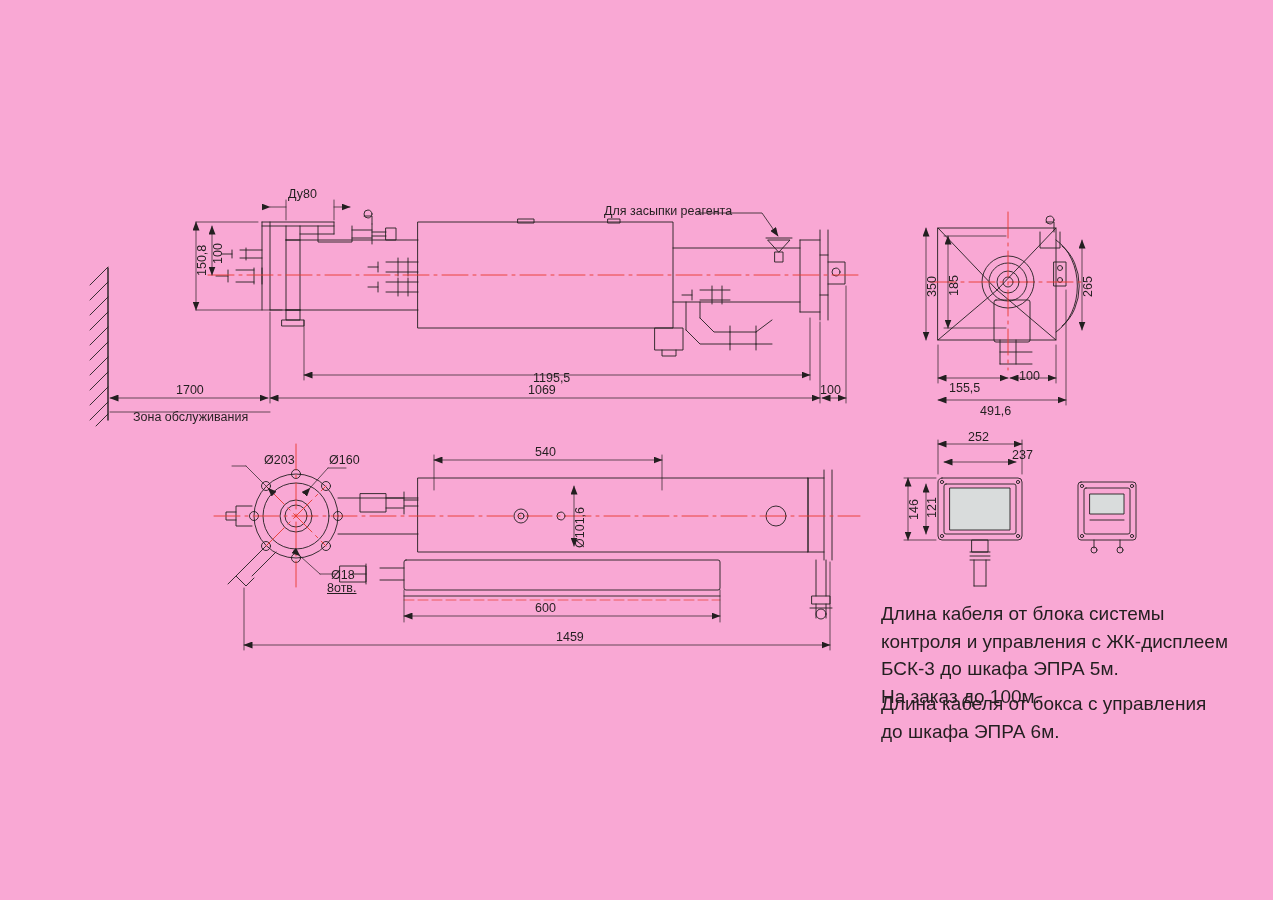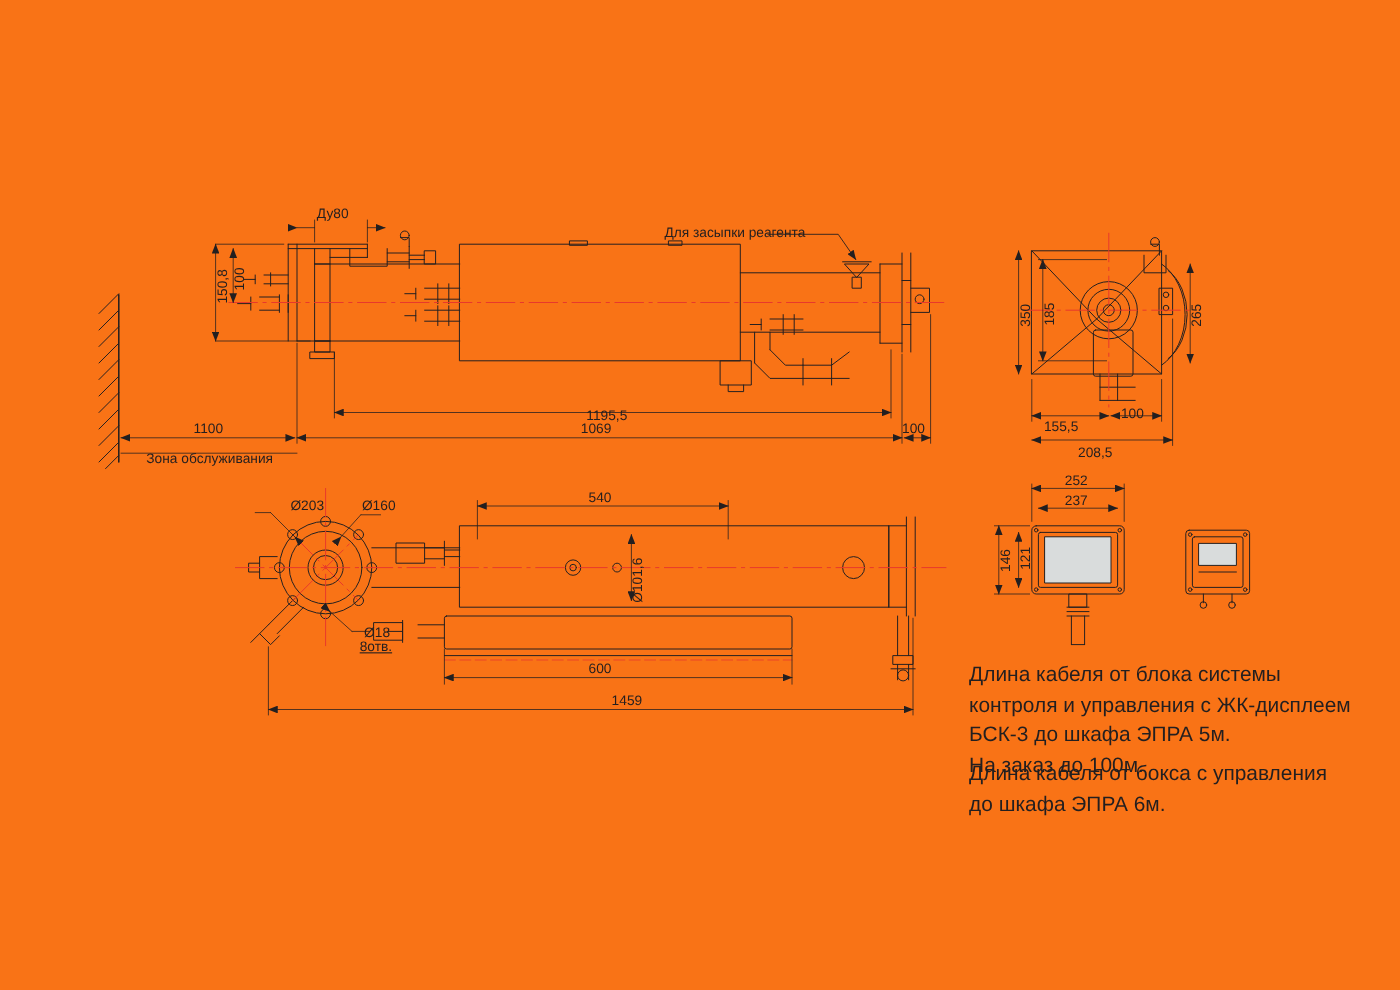--- a/index.html
+++ b/index.html
@@ -8,21 +8,21 @@
     background: #ffffff;
   }
   body {
     font-family: "Liberation Sans", sans-serif;
     color: #231f20;
   }
   #sheet {
     position: relative;
     width: 1273px;
     height: 900px;
-    background: #f97316;
+    background: #f9a8d4;
     overflow: hidden;
   }
   #sheet svg {
     position: absolute;
     left: 0;
     top: 0;
   }
   .lbl {
     position: absolute;
     font-size: 12.5px;
@@ -415,41 +415,41 @@
   </svg>
 
   <div class="lbl" style="left:288px; top:186px;">Ду80</div>
   <div class="lbl" style="left:604px; top:203px;">Для засыпки реагента</div>
   <div class="lbl" style="left:133px; top:409px;">Зона обслуживания</div>
 
   <div class="lbl rot" style="left:194px; top:276px;">150,8</div>
   <div class="lbl rot" style="left:210px; top:264px;">100</div>
   <div class="lbl" style="left:533px; top:370px;">1195,5</div>
   <div class="lbl" style="left:528px; top:382px;">1069</div>
-  <div class="lbl" style="left:176px; top:382px;">1100</div>
+  <div class="lbl" style="left:176px; top:382px;">1700</div>
   <div class="lbl" style="left:820px; top:382px;">100</div>
 
   <div class="lbl" style="left:226px; top:452px;margin-left:38px;">Ø203</div>
   <div class="lbl" style="left:329px; top:452px;text-align:center;">Ø160</div>
   <div class="lbl" style="left:331px; top:567px;">Ø18</div>
   <div class="lbl" style="left:327px; top:580px;text-decoration:underline;">8отв.</div>
   <div class="lbl rot" style="left:572px; top:548px;">Ø101,6</div>
   <div class="lbl" style="left:535px; top:444px;">540</div>
   <div class="lbl" style="left:535px; top:600px;">600</div>
   <div class="lbl" style="left:525px; top:629px;margin-left:31px;">1459</div>
 
   <div class="lbl rot" style="left:924px; top:297px;">350</div>
   <div class="lbl rot" style="left:946px; top:296px;">185</div>
   <div class="lbl rot" style="left:1080px; top:297px;">265</div>
   <div class="lbl" style="left:949px; top:380px;">155,5</div>
   <div class="lbl" style="left:1019px; top:368px;">100</div>
-  <div class="lbl" style="left:980px; top:403px;">208,5</div>
+  <div class="lbl" style="left:980px; top:403px;">491,6</div>
 
   <div class="lbl" style="left:968px; top:429px;">252</div>
-  <div class="lbl" style="left:968px; top:447px;">237</div>
+  <div class="lbl" style="left:1012px; top:447px;">237</div>
   <div class="lbl rot" style="left:906px; top:520px;">146</div>
   <div class="lbl rot" style="left:924px; top:518px;">121</div>
 
   <div class="note" style="left:881px; top:600px;">Длина кабеля от блока системы
 контроля и управления с ЖК-дисплеем
 БСК-3 до шкафа ЭПРА 5м.
 На заказ до 100м.</div>
   <div class="note" style="left:881px; top:690px;">Длина кабеля от бокса с управления
 до шкафа ЭПРА 6м.</div>
 

